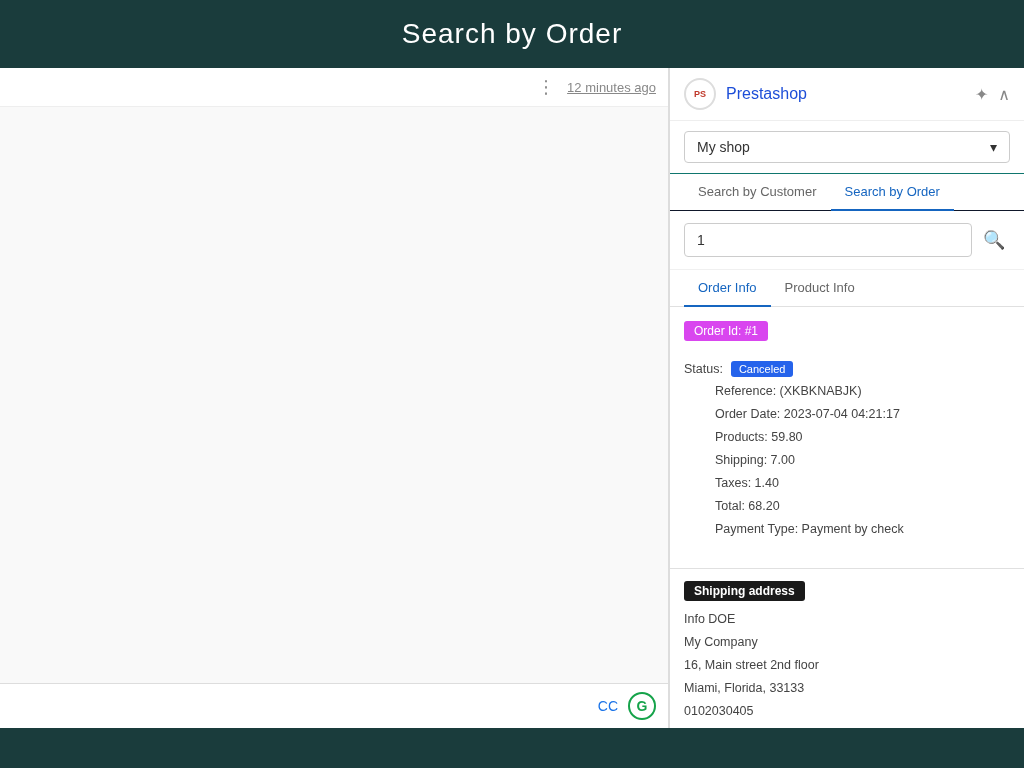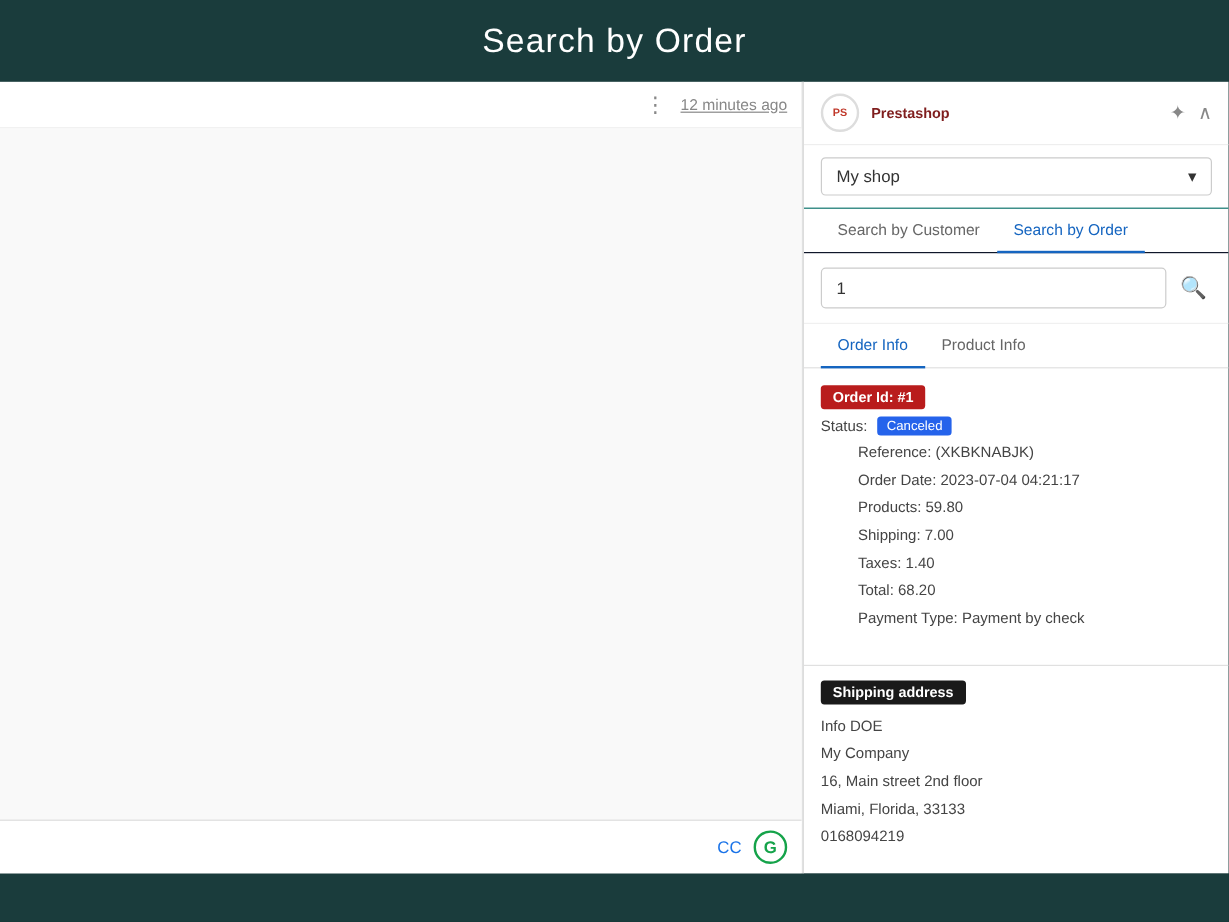--- a/index.html
+++ b/index.html
@@ -140,23 +140,23 @@
       border-bottom: 1px solid #eee;
     }
 
     .rp-header-left {
       display: flex;
       align-items: center;
       gap: 10px;
     }
 
     .rp-title {
-      font-size: 12px;
-      font-weight: 700;
-      color: #7f1d1d;
+      font-size: 16px;
+      font-weight: 400;
+      color: #1d4ed8;
     }
 
     .rp-header-right {
       display: flex;
       gap: 10px;
       align-items: center;
     }
 
     .pin-icon, .collapse-icon {
       color: #888;
@@ -256,27 +256,27 @@
       border-bottom: 2px solid #1565c0;
     }
 
     
     .order-info-section {
       padding: 14px;
     }
 
     .order-id-badge {
       display: inline-block;
-      background: #b91c1c;
+      background: #d946ef;
       color: white;
       font-size: 12px;
-      font-weight: 700;
+      font-weight: 400;
       padding: 3px 10px;
       border-radius: 3px;
-      margin-bottom: 6px;
+      margin-bottom: 20px;
     }
 
     .status-line {
       display: flex;
       align-items: center;
       gap: 8px;
       margin-bottom: 4px;
       font-size: 12.5px;
       color: #444;
     }
@@ -440,21 +440,21 @@
       <hr class="divider">
 
       <div class="shipping-section">
         <div>
           <span class="section-badge">Shipping address</span>
         </div>
         <div class="address-line">Info DOE</div>
         <div class="address-line">My Company</div>
         <div class="address-line">16, Main street 2nd floor</div>
         <div class="address-line">Miami, Florida, 33133</div>
-        <div class="address-line">0168094219</div>
+        <div class="address-line">0102030405</div>
       </div>
 
     </div>
   </div>
 
 </div>
 
 <div class="bottom-bar"></div>
 
 </body></html>

